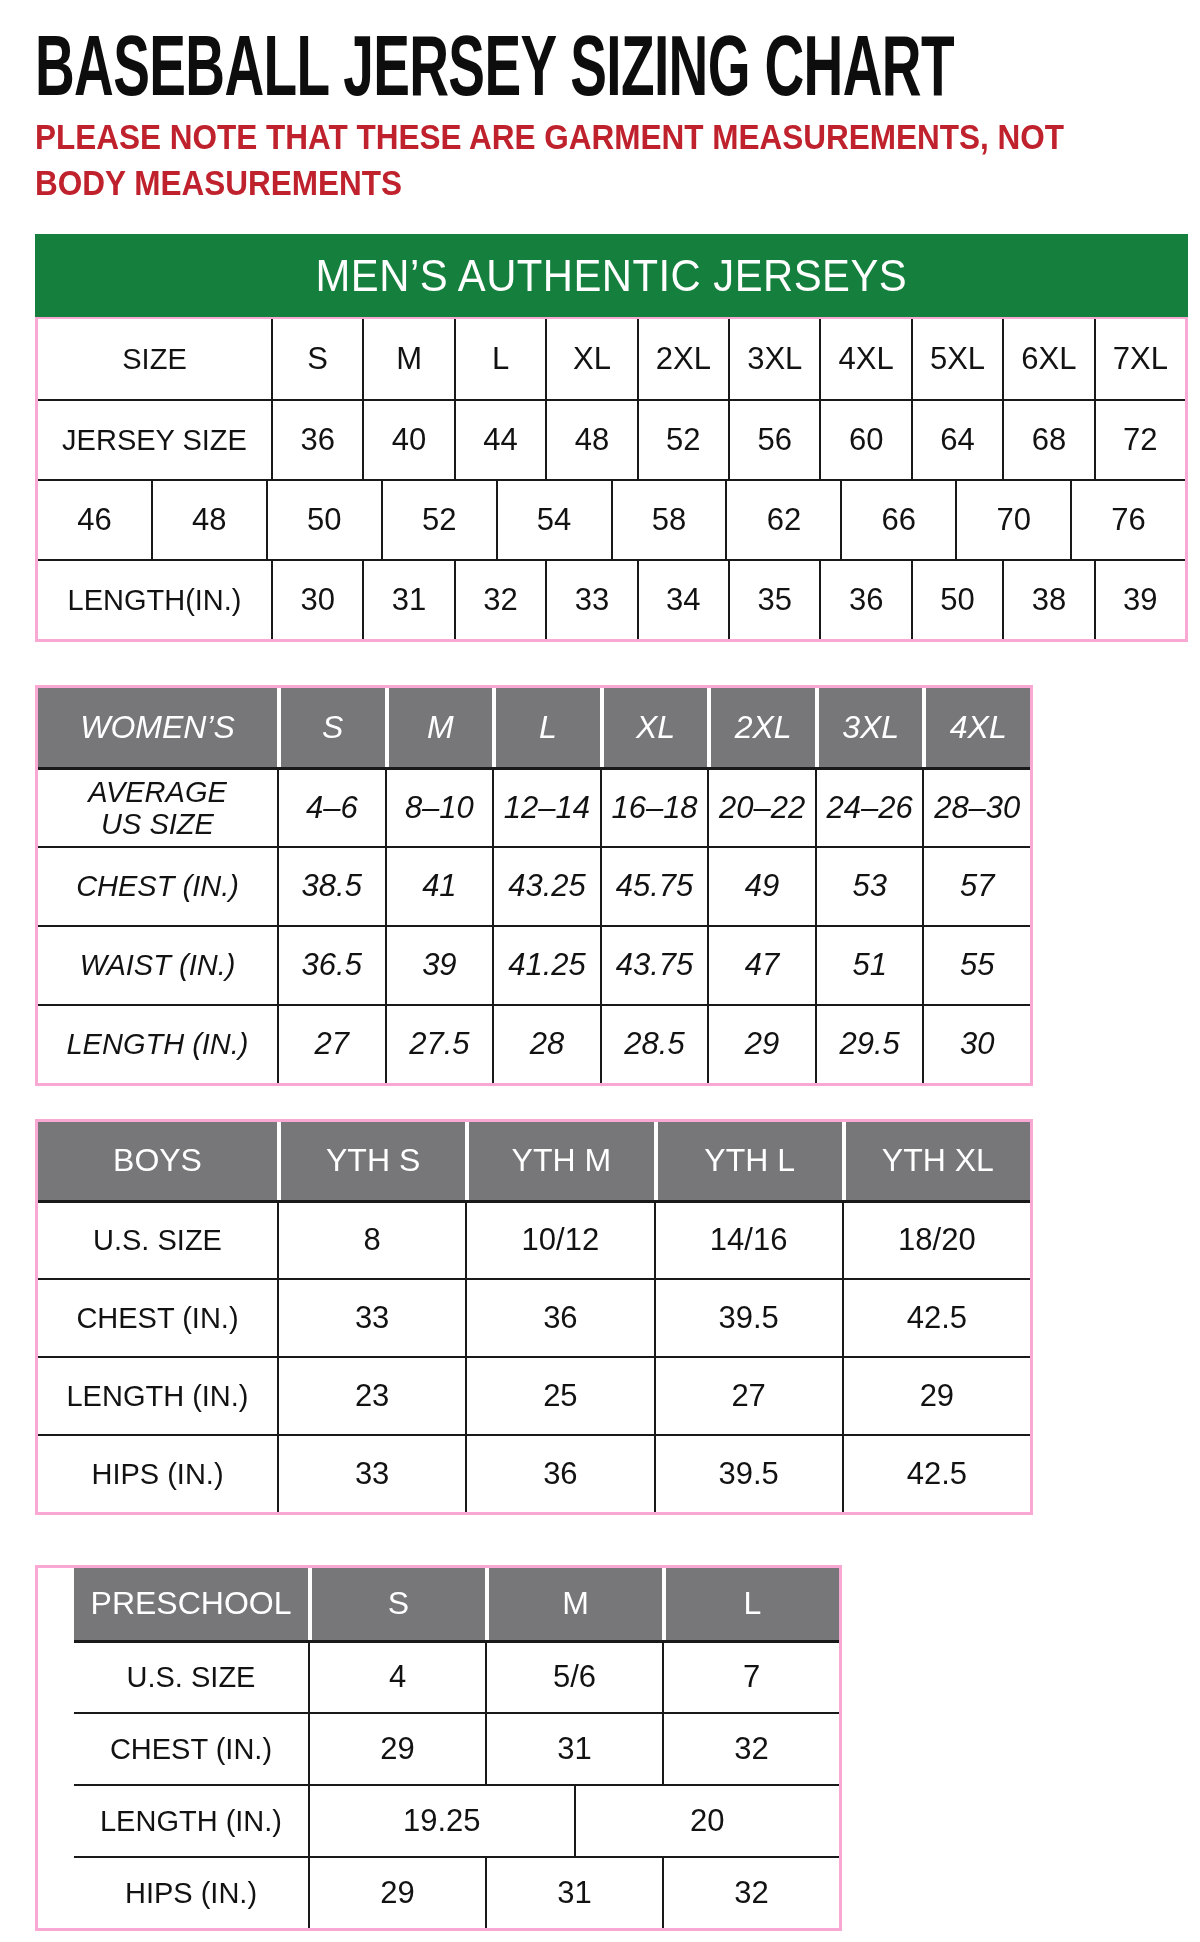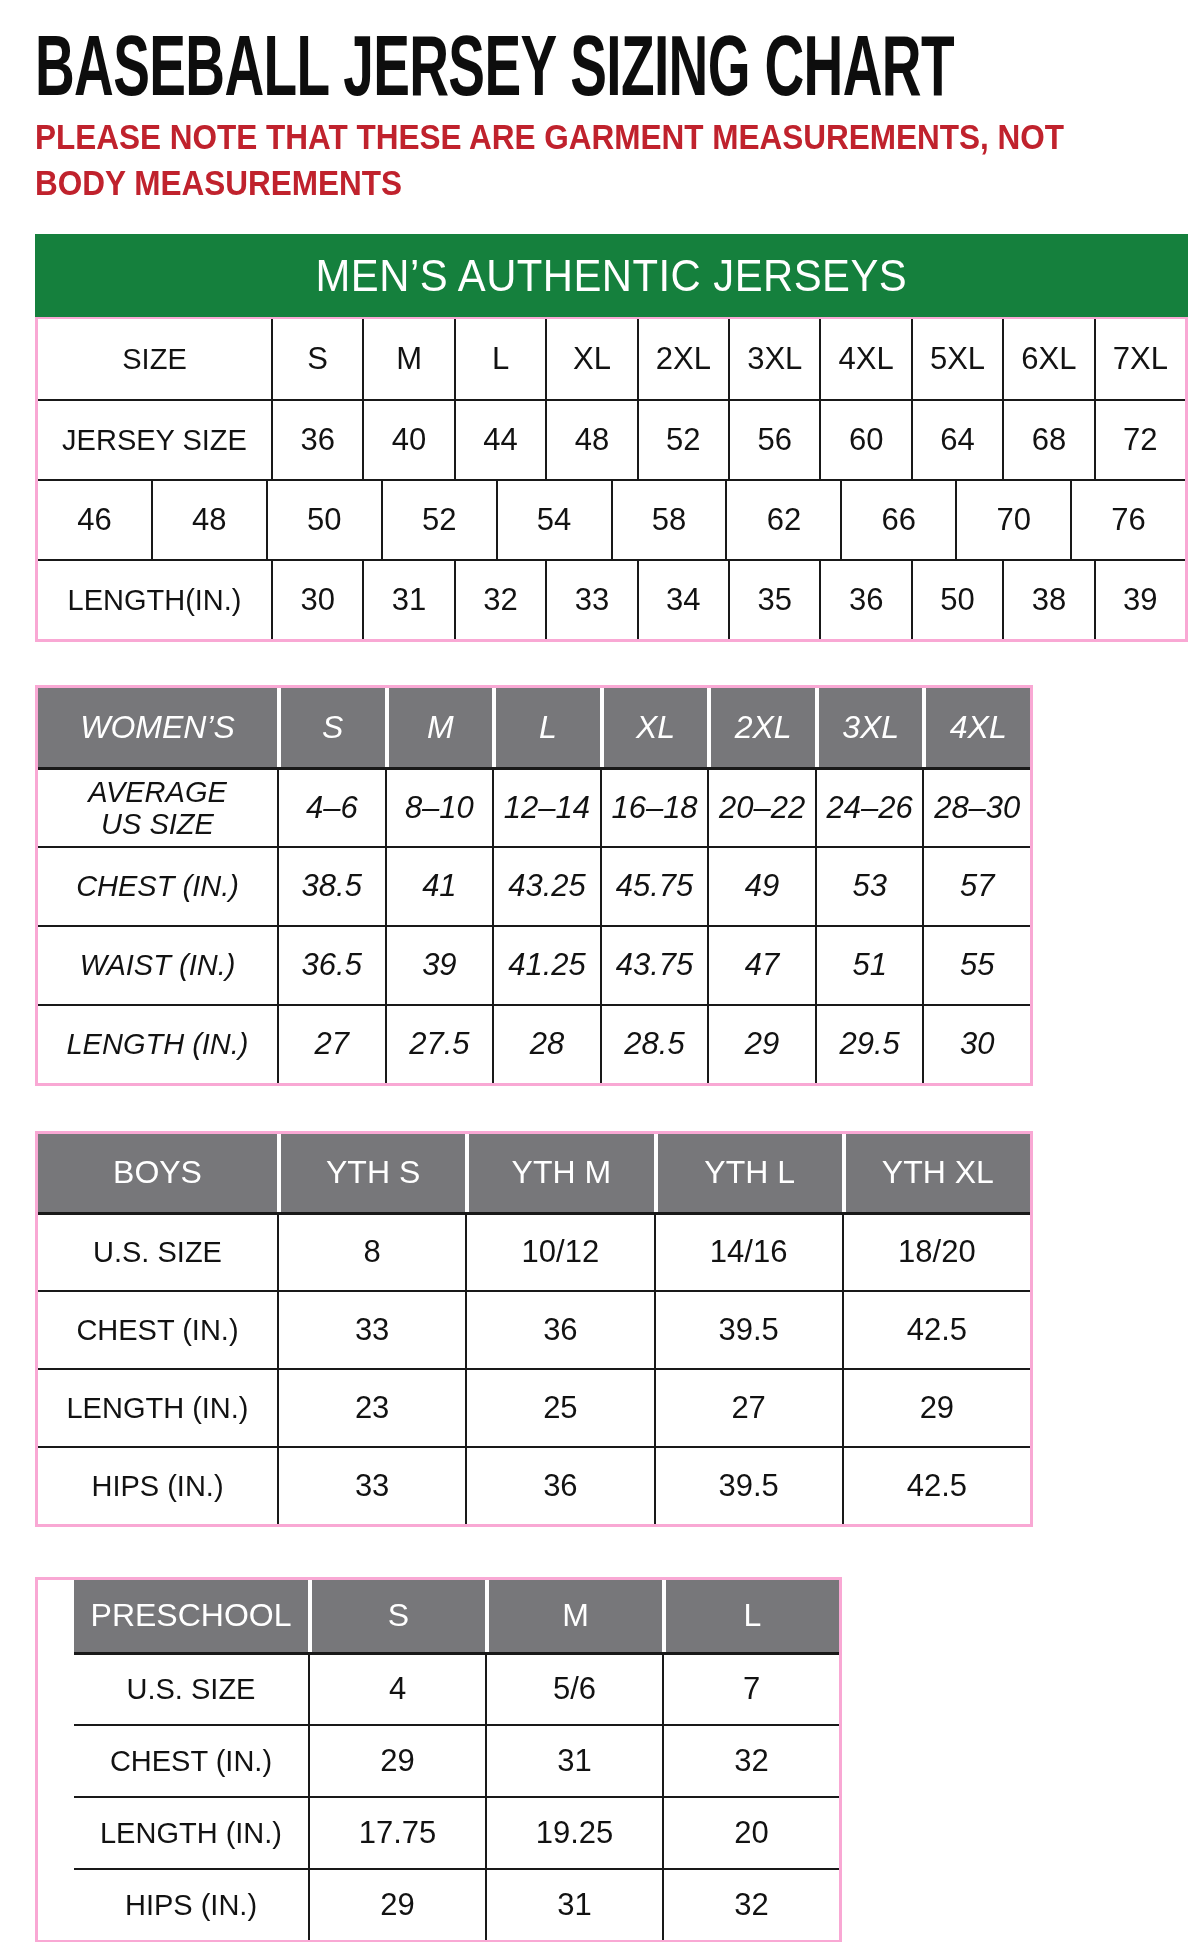--- a/index.html
+++ b/index.html
@@ -89,21 +89,21 @@
     color: #ffffff;
     font-size: 32px;
   }
   .hrow-gray .cell + .cell { border-left: 4px solid #ffffff; }
   .hrow-gray + .trow .cell { border-top: 3px solid #191919; }
   
   .hrow-plain .cell { background: #ffffff; }
   
   #mens-table      { --rowh: 80px; --labelw: 233px; width: 1153px; border-top-width: 2px; }
   #womens-table    { --rowh: 79px; --labelw: 239px; width: 998px;  margin-top: 43px; font-style: italic; }
-  #boys-table      { --rowh: 78px; --labelw: 239px; width: 998px;  margin-top: 45px; }
+  #boys-table      { --rowh: 78px; --labelw: 239px; width: 998px;  margin-top: 33px; }
   #preschool-table { --rowh: 72px; --labelw: 234px; width: 807px;  margin-top: 50px; padding-left: 36px; }
 </style>
 </head>
 <body>
 
 <div class="page">
 
   <div class="title">BASEBALL JERSEY SIZING CHART</div>
 
   <div class="note-top">PLEASE NOTE THAT THESE ARE GARMENT MEASUREMENTS, NOT BODY MEASUREMENTS</div>
@@ -272,21 +272,20 @@
         <div class="cell c-val">7</div>
       </div>
       <div class="trow drow">
         <div class="cell c-label">CHEST (IN.)</div>
         <div class="cell c-val">29</div>
         <div class="cell c-val">31</div>
         <div class="cell c-val">32</div>
       </div>
       <div class="trow drow">
         <div class="cell c-label">LENGTH (IN.)</div>
-        <div class="cell c-val">17.75</div>
         <div class="cell c-val">19.25</div>
         <div class="cell c-val">20</div>
       </div>
       <div class="trow drow">
         <div class="cell c-label">HIPS (IN.)</div>
         <div class="cell c-val">29</div>
         <div class="cell c-val">31</div>
         <div class="cell c-val">32</div>
       </div>
     </div>

